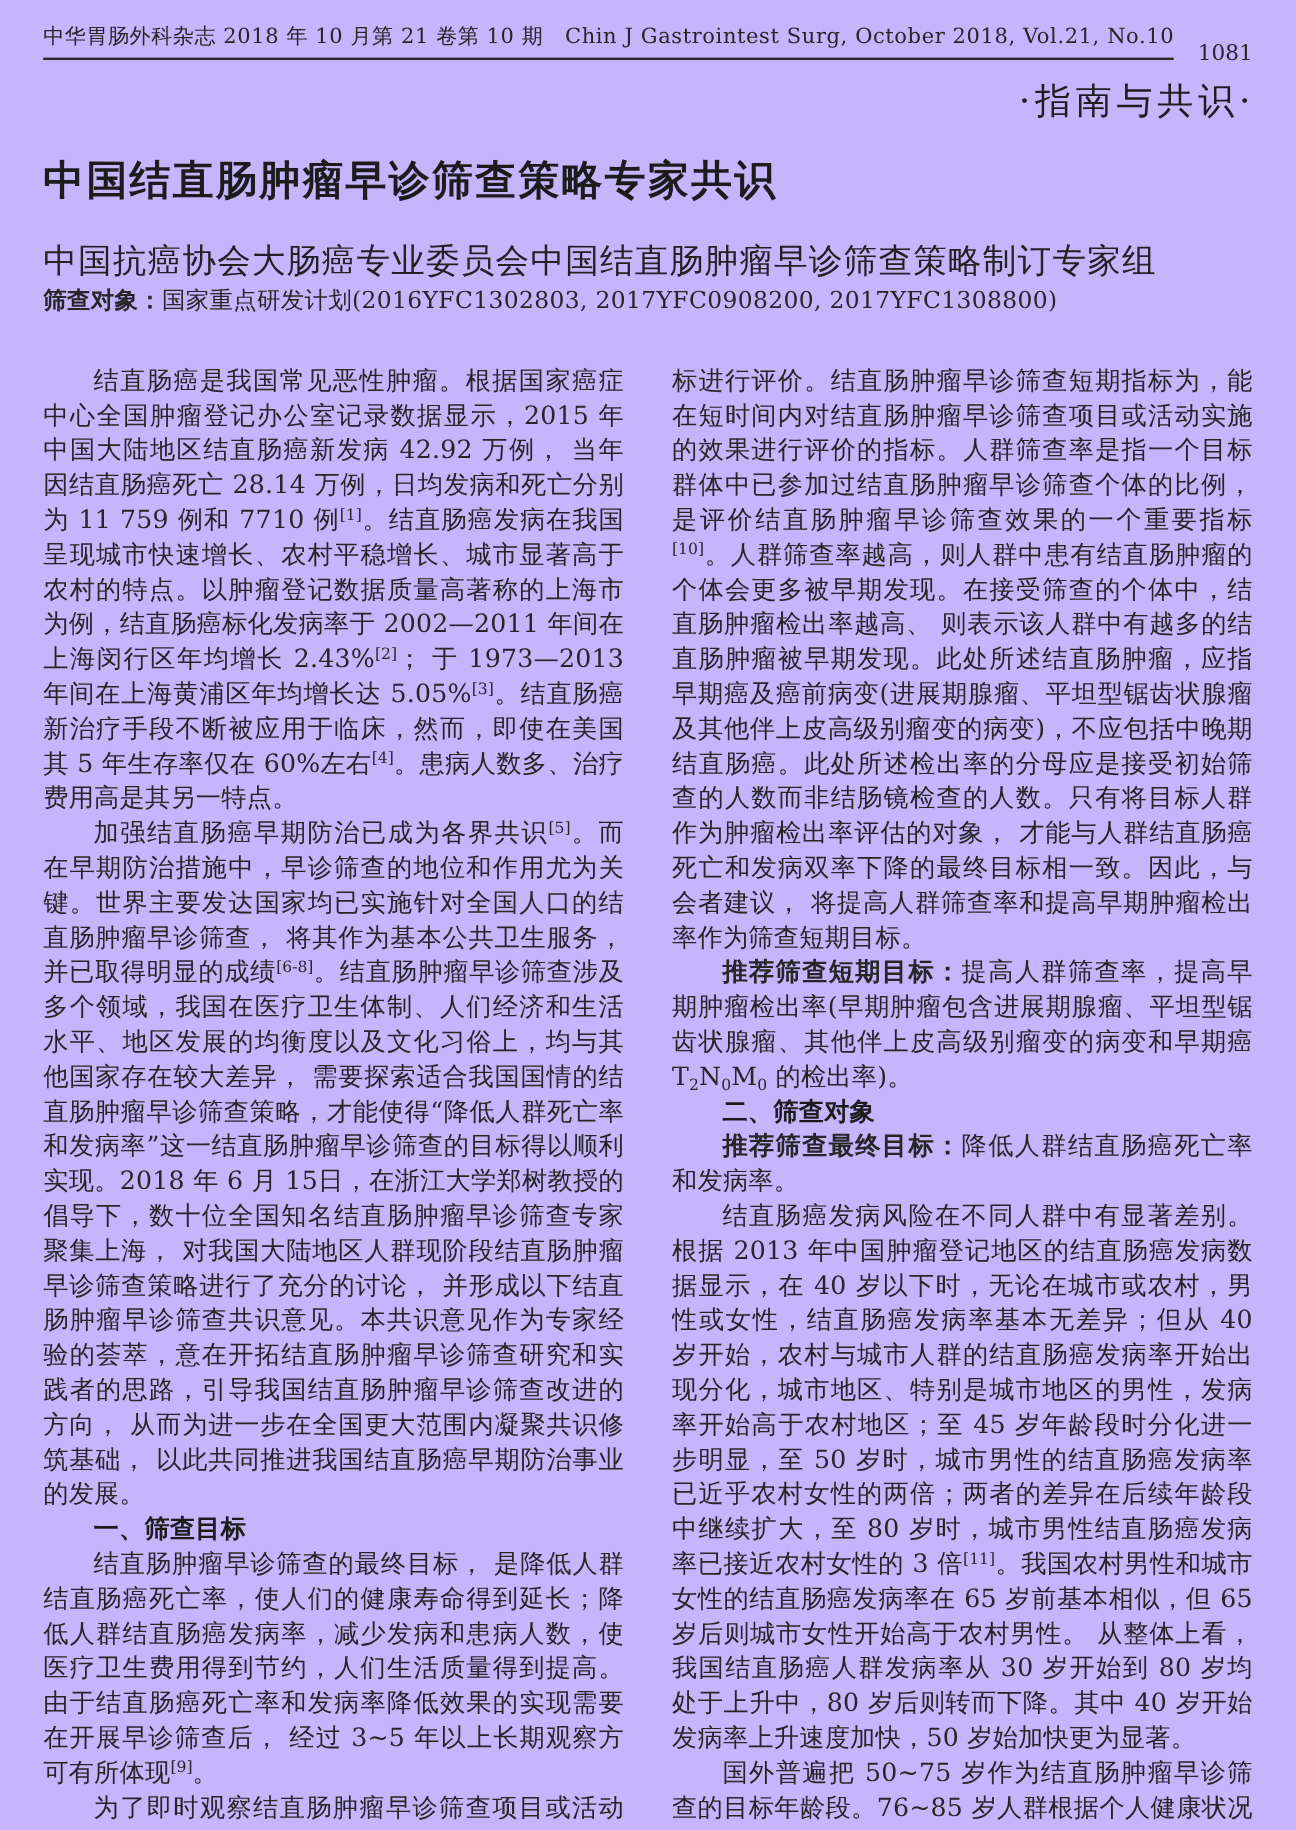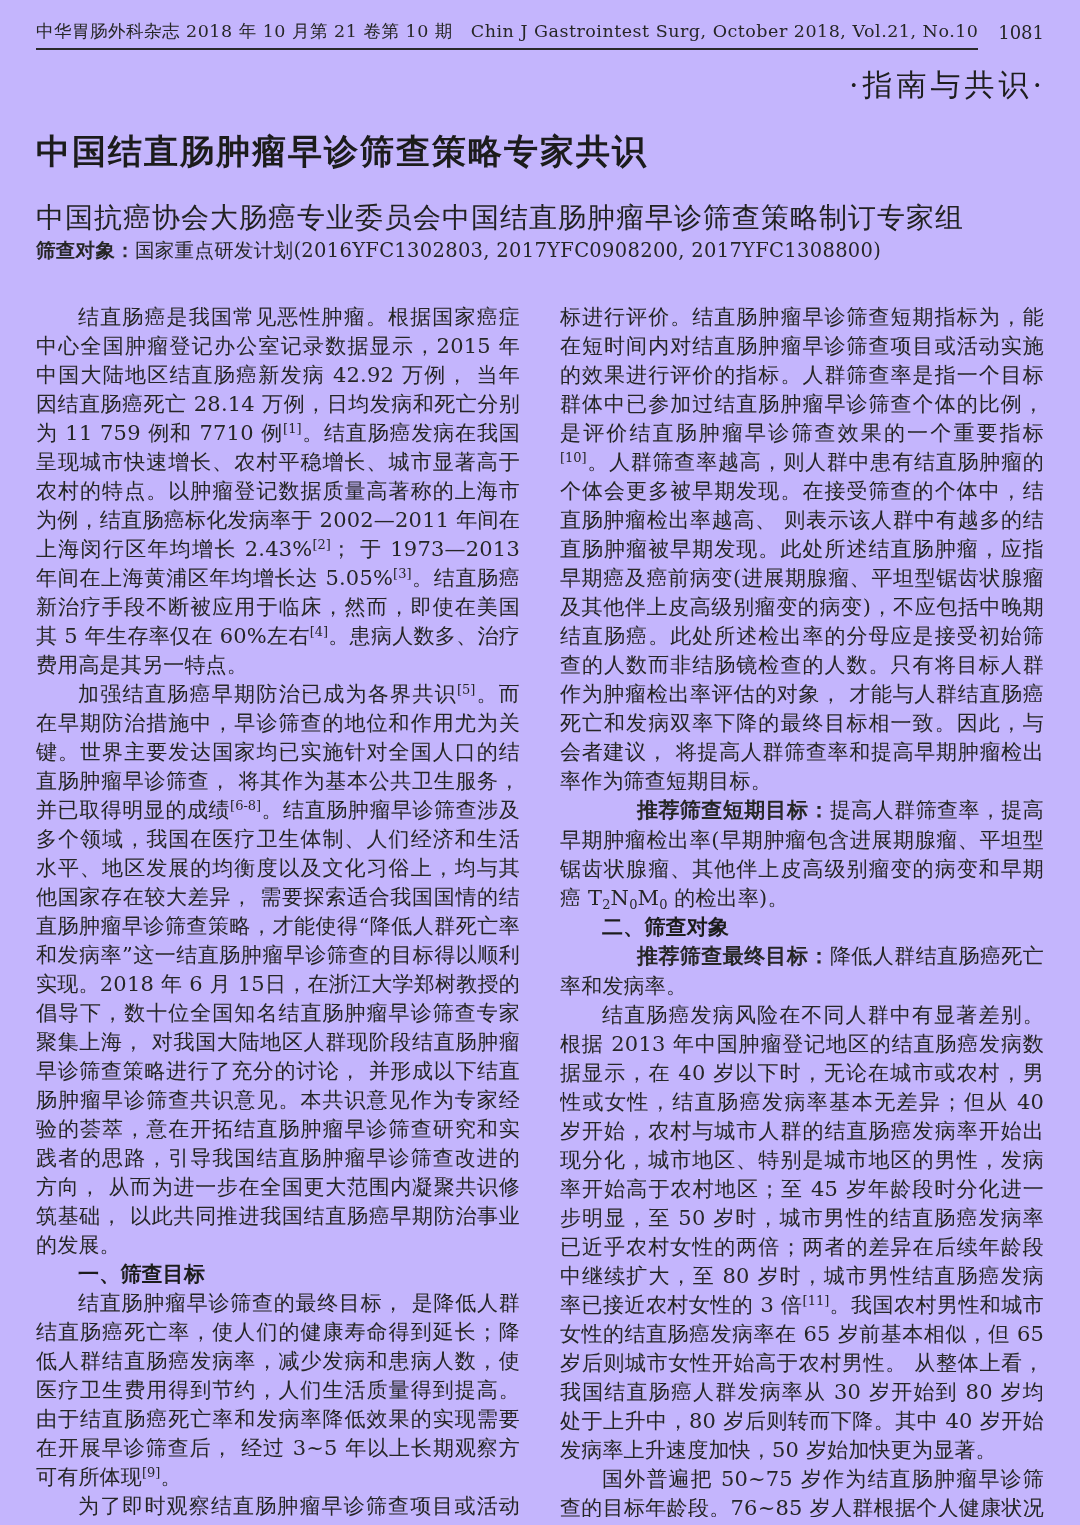--- a/index.html
+++ b/index.html
@@ -19,21 +19,21 @@
     display:flex;justify-content:space-between;align-items:flex-start;
   }
   .journal-meta{
     font-size:17.5px;line-height:22px;
     border-bottom:2px solid #2a2a2a;
     padding-bottom:6px;
     letter-spacing:.5px;
     white-space:nowrap;
   }
   .journal-meta .sep{display:inline-block;width:18px;}
-  .page-number{font-size:18px;line-height:22px;padding-top:2px;}
+  .page-number{font-size:18px;line-height:22px;padding-top:2px;margin-top:12px;}
   .section-label{
     position:absolute;top:68px;right:34px;
     font-size:30px;line-height:34px;
     letter-spacing:4px;
     color:#1e1e1e;
     font-family:"DejaVu Serif","Liberation Serif",serif;
   }
   
   .title{
     position:absolute;top:131px;left:36px;margin:0;
@@ -76,23 +76,22 @@
   }
   .blk.p{text-indent:2em;}
   .blk.p-cont{text-indent:0;}
   .blk.h{
     text-indent:2em;
     font-family:"DejaVu Sans","Liberation Sans",sans-serif;
     font-weight:bold;
     color:#1c1c1c;
   }
   .run-b{
-    font-family:Liberation Mono, monospace;
+    font-family:Liberation Serif, serif;
     font-weight:bold;
-    margin-left:35px;
   }
   .run-sup{font-size:13px;line-height:0;vertical-align:7px;letter-spacing:0;}
   .run-sub{font-size:13px;line-height:0;vertical-align:-4px;letter-spacing:0;}
 </style>
 </head>
 <body>
 
 <div class="page">
 
   <div class="header-row">

